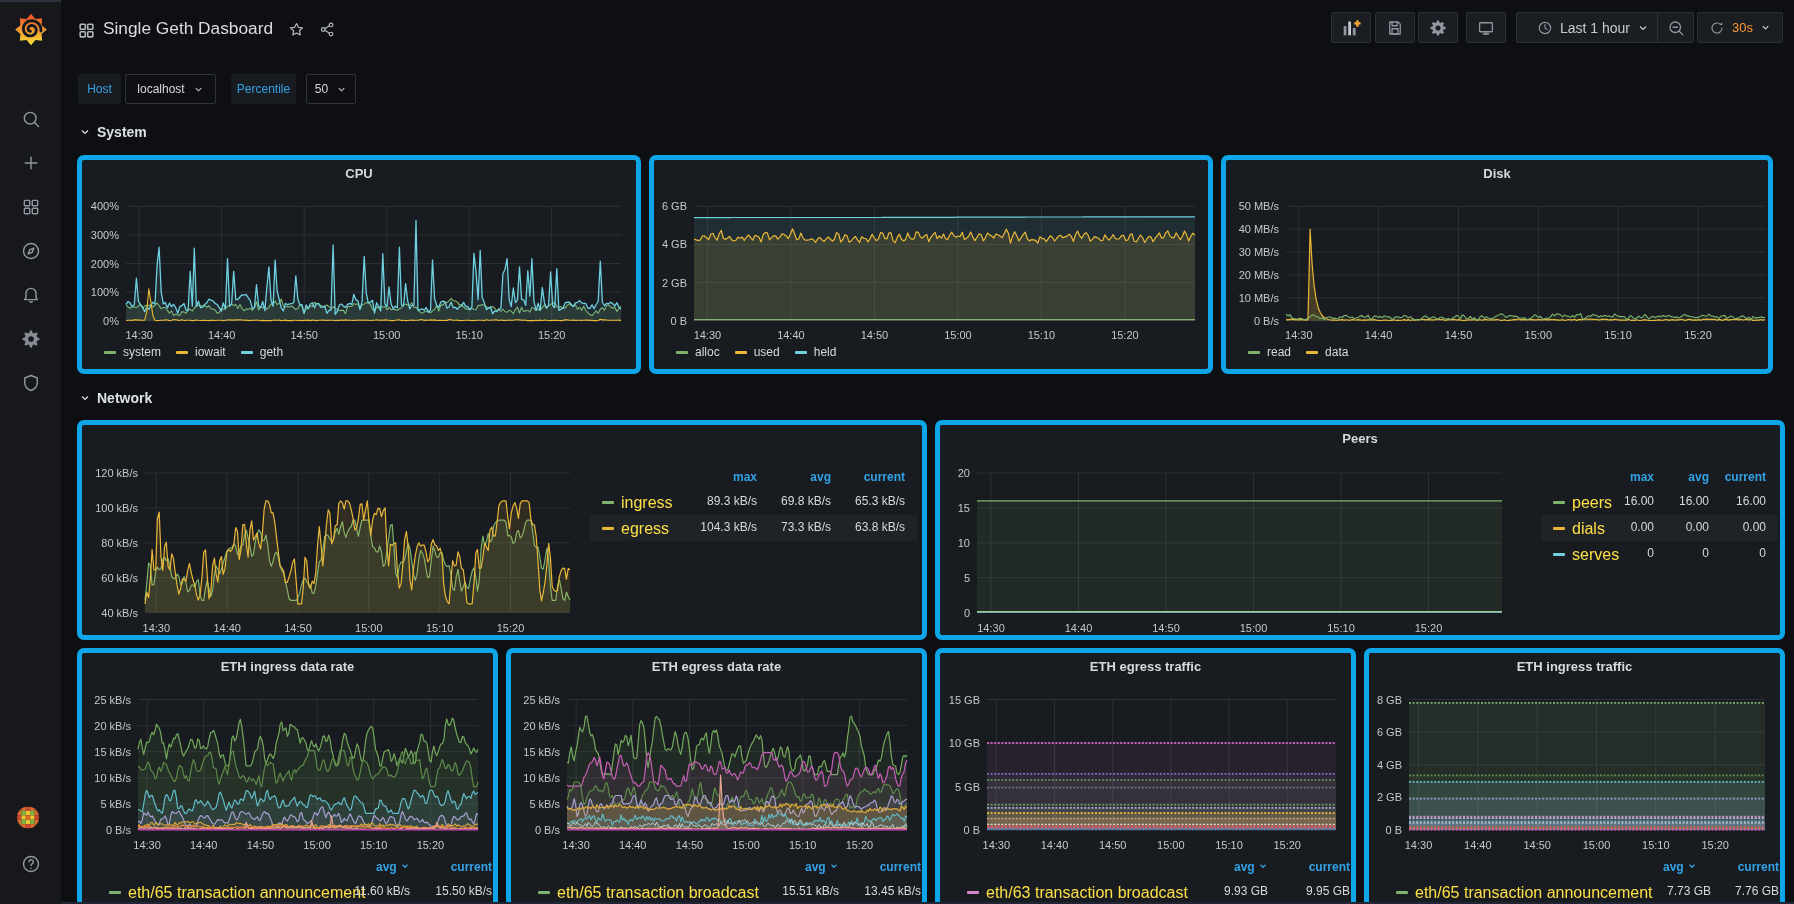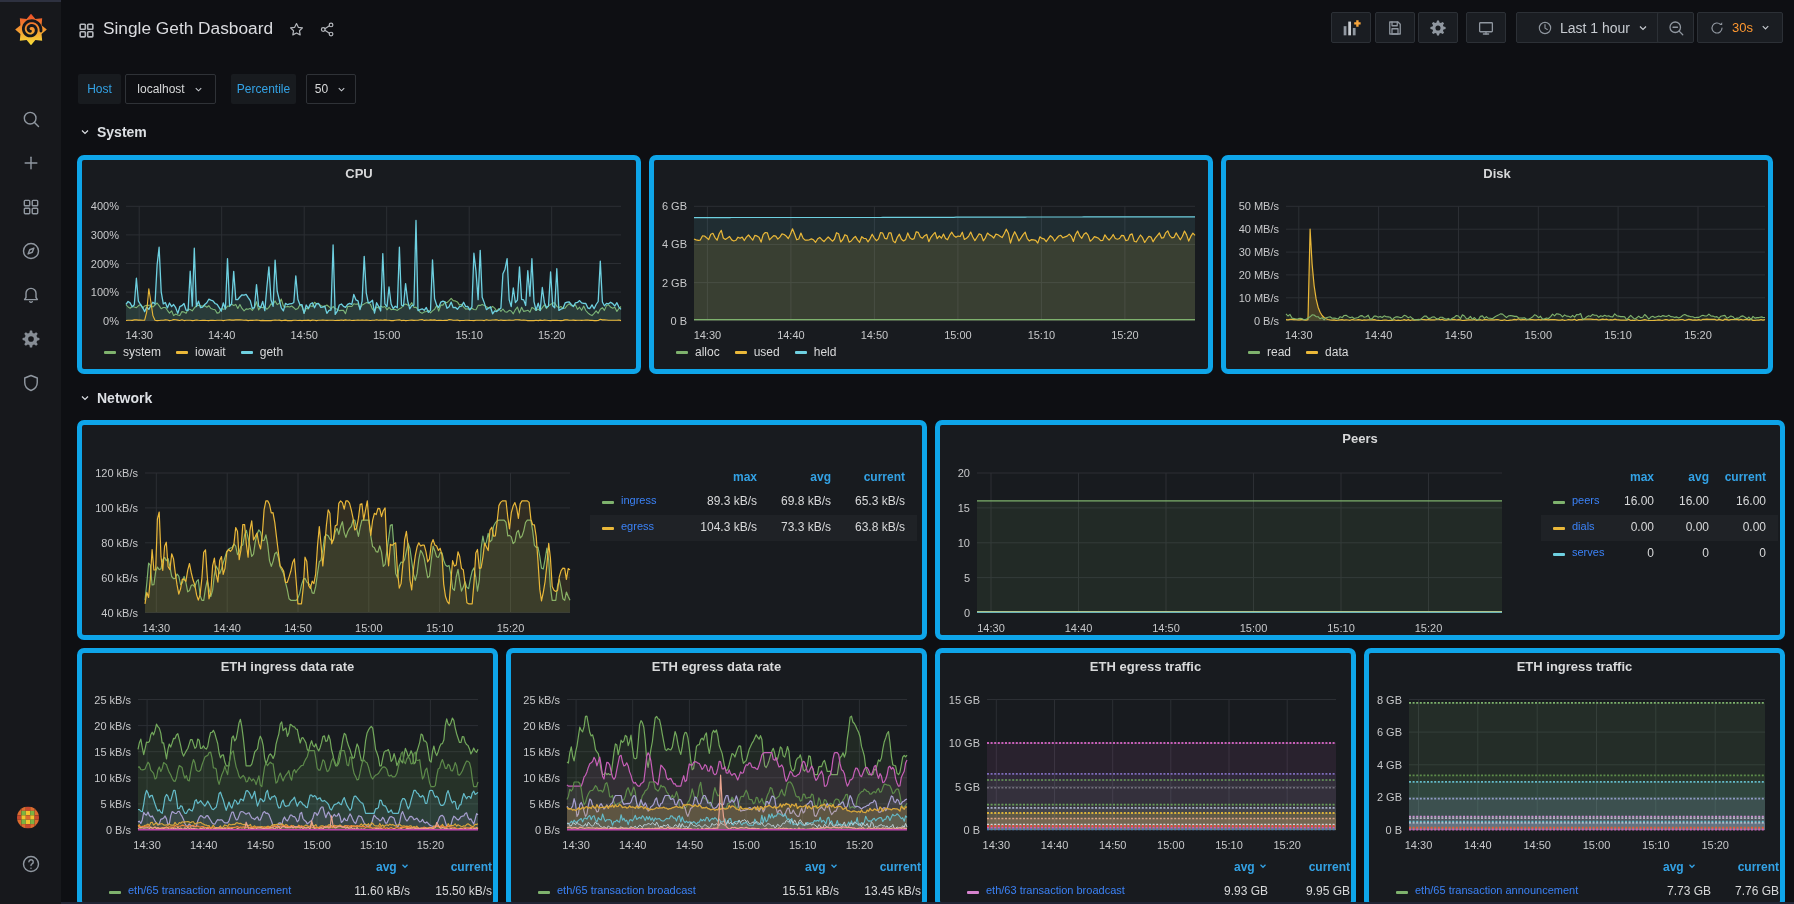--- a/index.html
+++ b/index.html
@@ -13,21 +13,21 @@
 .chip.sel{border:1px solid #2f3237;color:#d8d9da;gap:8px}
 .rh{position:absolute;left:79px;display:flex;align-items:center;gap:6px;color:#dde0e4;font-size:14px;font-weight:700}
 .panel{position:absolute;background:#181b1f;border:5px solid #0ea5e9;border-radius:7px}
 .pt{position:absolute;top:6px;left:0;right:0;text-align:center;font-size:13px;font-weight:700;color:#d8d9da}
 .cs{position:absolute;left:0;top:0}
 .ax{font-family:"Liberation Sans",sans-serif;font-size:11px;fill:#c7c8ca}
 .lg{position:absolute;left:22px;bottom:10px;display:flex;align-items:center;gap:7px;font-size:12px;color:#d8d9da}
 .ld{display:inline-block;width:12px;height:3px;border-radius:1px}
 .ll{margin-right:8px}
 .th{position:absolute;color:#33a2e5;font-size:12px;font-weight:700;text-align:right}
-.tl{position:absolute;color:#3b82f6;font-size:11px}
+.tl{position:absolute;color:#fde047;font-size:16px}
 .tv{position:absolute;color:#d8d9da;font-size:12px;text-align:right}
 .stripe{position:absolute;height:26px;background:rgba(255,255,255,0.03)}
 .botline{position:absolute;left:61px;right:0;bottom:0;height:2px;background:#222534}
 </style></head><body>
 <div class="side">
     <div style="position:absolute;left:0;top:0;width:61px;height:1.5px;background:#2e3140"></div>
     <div class="logo"><svg width="34" height="35" viewBox="0 0 100 104">
         <defs>
           <linearGradient id="gl" x1="0" y1="0" x2="0" y2="1">
             <stop offset="0" stop-color="#ed4b27"></stop>

